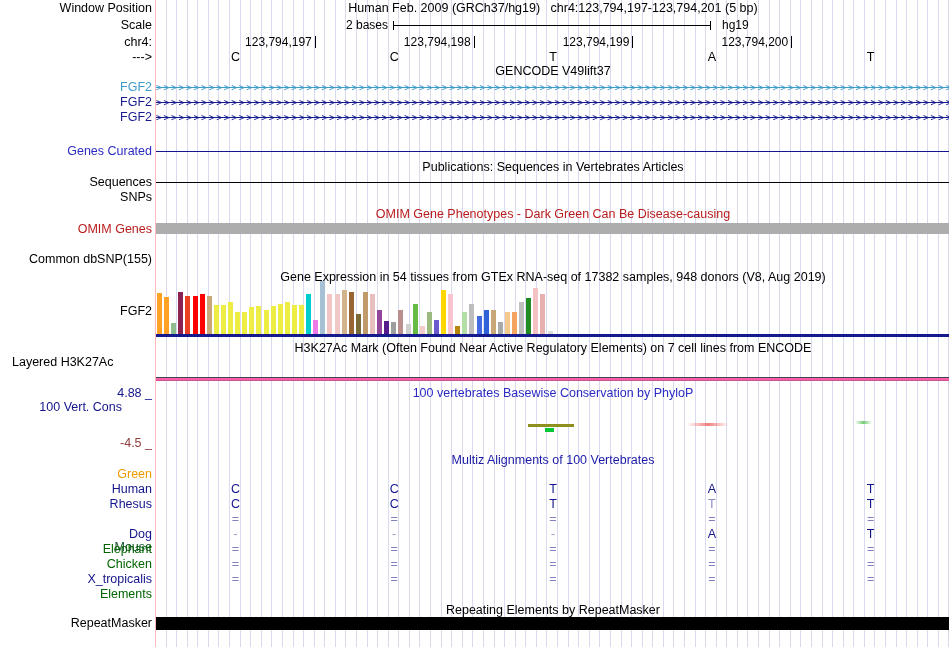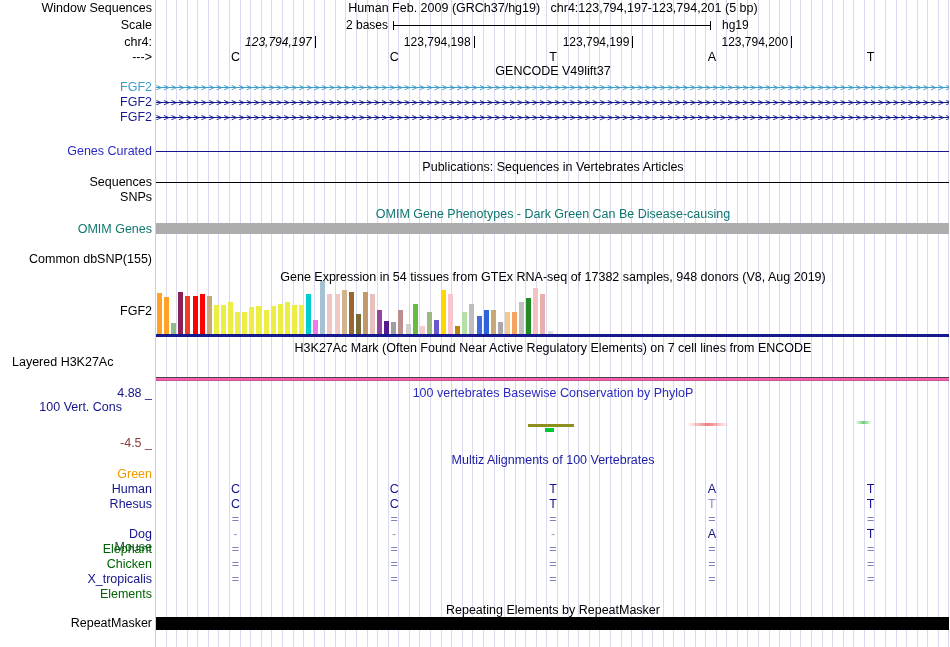--- a/index.html
+++ b/index.html
@@ -4,21 +4,21 @@
 <style>
   html,body{margin:0;padding:0;background:#fff;}
   #browser{position:relative;width:950px;height:647px;background:#fff;overflow:hidden;
     font-family:"Liberation Sans",sans-serif;font-size:12.5px;color:#000;}
   .grid{position:absolute;left:156px;top:0;width:794px;height:647px;
     background:repeating-linear-gradient(to right,transparent 0px,transparent 9.58px,#d9d9f0 9.58px,#d9d9f0 10.58px);}
   .pink-edge{position:absolute;left:155px;top:0;width:1px;height:647px;background:#ffb9b9;}
   .lbl{position:absolute;left:2px;width:150px;text-align:right;height:15px;line-height:15px;white-space:nowrap;}
   .title{position:absolute;left:156px;width:794px;text-align:center;height:15px;line-height:15px;white-space:nowrap;}
   .hline{position:absolute;left:156px;width:793px;}
-  .navy{color:#14148C}.blue{color:#2B2BC4}.green{color:#0f766e}
+  .navy{color:#14148C}.blue{color:#2B2BC4}.green{color:#b91c1c}
   .dkred{color:#8E3B3B}
   .pos-label{position:absolute;height:14px;line-height:14px;font-size:12px;text-align:right;white-space:nowrap;}
   .pos-tick{position:absolute;width:1px;height:12px;background:#000;}
   .base{position:absolute;width:24px;text-align:center;height:14px;line-height:14px;font-size:12.5px;}
   .gene-row{position:absolute;left:156px;width:793px;height:15px;overflow:hidden;white-space:nowrap;
     font-family:"DejaVu Sans Mono",monospace;font-size:10px;letter-spacing:1.5px;line-height:15px;}
   .gene-line{position:absolute;left:0;top:7px;width:100%;height:1px;}
   .gene-txt{position:relative;}
   .bars{position:absolute;left:156px;top:279px;width:794px;height:55px;}
   .bar{position:absolute;bottom:0;width:5px;}
@@ -28,35 +28,35 @@
   .ruler-tick{position:absolute;top:21px;width:1px;height:9px;background:#000;}
   .mark{position:absolute;}
 </style>
 </head>
 <body>
 
 <div id="browser">
   <div class="grid"></div>
   <div class="pink-edge"></div>
 
-  <div class="lbl" style="top:1px">Window Sequences</div>
+  <div class="lbl" style="top:1px">Window Position</div>
   <div class="title" style="top:1px">
     <span>Human Feb. 2009 (GRCh37/hg19)</span>&nbsp;&nbsp;&nbsp;<span>chr4:123,794,197-123,794,201 (5 bp)</span>
   </div>
 
   <div class="lbl" style="top:18px">Scale</div>
   <div class="pos-label" style="top:18px;left:156px;width:232px">2 bases</div>
   <div class="ruler-line" style="left:393px;width:317px"></div>
   <div class="ruler-tick" style="left:393px"></div>
   <div class="ruler-tick" style="left:710px"></div>
   <div class="pos-label" style="top:18px;left:722px;width:60px;text-align:left">hg19</div>
 
   <div class="lbl" style="top:35px">chr4:</div>
   <div id="pos-ticks">
-      <div class="pos-label" style="top: 35px; left: 192.8px; width: 119px; font-style: italic;">123,794,197</div>
+      <div class="pos-label" style="top: 35px; left: 192.8px; width: 119px;">123,794,197</div>
       <div class="pos-tick" style="top: 36px; left: 315px;"></div>
       <div class="pos-label" style="top: 35px; left: 351.6px; width: 119px;">123,794,198</div>
       <div class="pos-tick" style="top: 36px; left: 474px;"></div>
       <div class="pos-label" style="top: 35px; left: 510.4px; width: 119px;">123,794,199</div>
       <div class="pos-tick" style="top: 36px; left: 632px;"></div>
       <div class="pos-label" style="top: 35px; left: 669.2px; width: 119px;">123,794,200</div>
       <div class="pos-tick" style="top: 36px; left: 791px;"></div>
     </div>
 
   <div class="lbl" style="top:50px">---&gt;</div>

